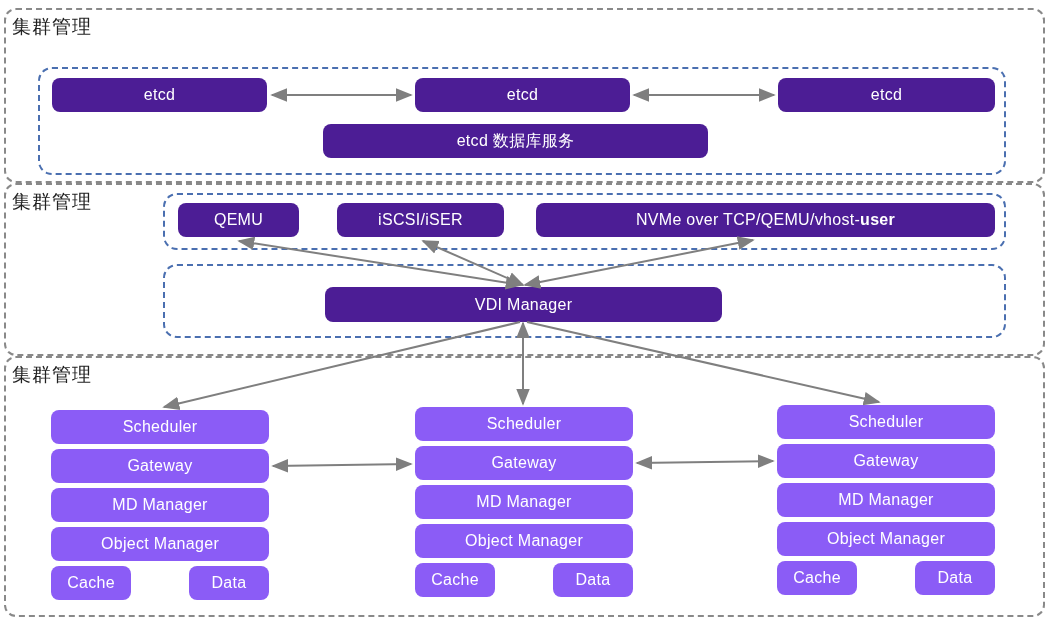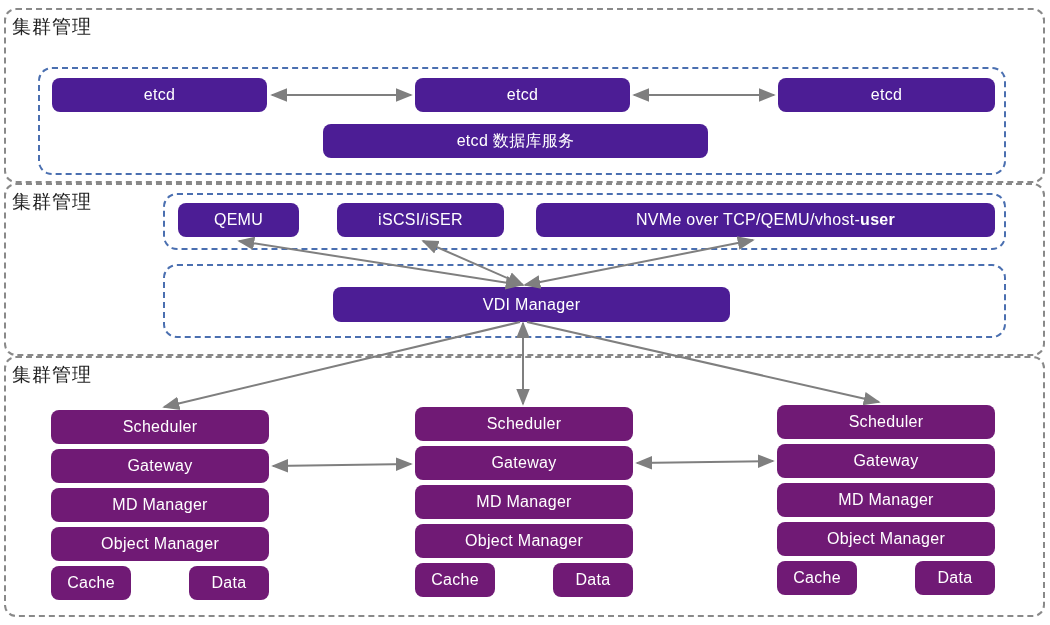--- a/index.html
+++ b/index.html
@@ -47,21 +47,21 @@
   .stack {
     position: absolute;
     width: 218px;
     display: flex;
     flex-direction: column;
     gap: 5px;
   }
   .stack .sbox {
     position: relative;
     height: 34px;
-    background: #701a75;
+    background: #8b5cf6;
     color: #ffffff;
     border-radius: 8px;
     display: flex;
     align-items: center;
     justify-content: center;
     font-size: 16px;
     letter-spacing: 0.3px;
   }
   .cd-row { display: flex; justify-content: space-between; }
   .cd-row .sbox { width: 80px; }
@@ -92,21 +92,21 @@
 
   <div class="bluegroup" style="left:163px; top:193px; width:843px; height:57px;"></div>
   <div class="gbox" style="left:337px; top:203px; width:167px; height:34px;">iSCSI/iSER</div>
   <div class="gbox" style="left:178px; top:203px; width:121px; height:34px;">QEMU</div>
   <div class="gbox" style="left:536px; top:203px; width:459px; height:34px;">
     <span>NVMe over TCP/QEMU/vhost-</span>
       <b>user</b>
   </div>
 
   <div class="bluegroup" style="left:163px; top:264px; width:843px; height:74px;"></div>
-  <div class="gbox" style="left:325px; top:287px; width:397px; height:35px;margin-left:8px;">VDI Manager</div>
+  <div class="gbox" style="left:325px; top:287px; width:397px; height:35px;">VDI Manager</div>
 
   <div class="stack" style="left:51px; top:410px;">
     <div class="sbox">Scheduler</div>
     <div class="sbox">Gateway</div>
     <div class="sbox">MD Manager</div>
     <div class="sbox">Object Manager</div>
     <div class="cd-row">
       <div class="sbox">Cache</div>
       <div class="sbox">Data</div>
     </div>

